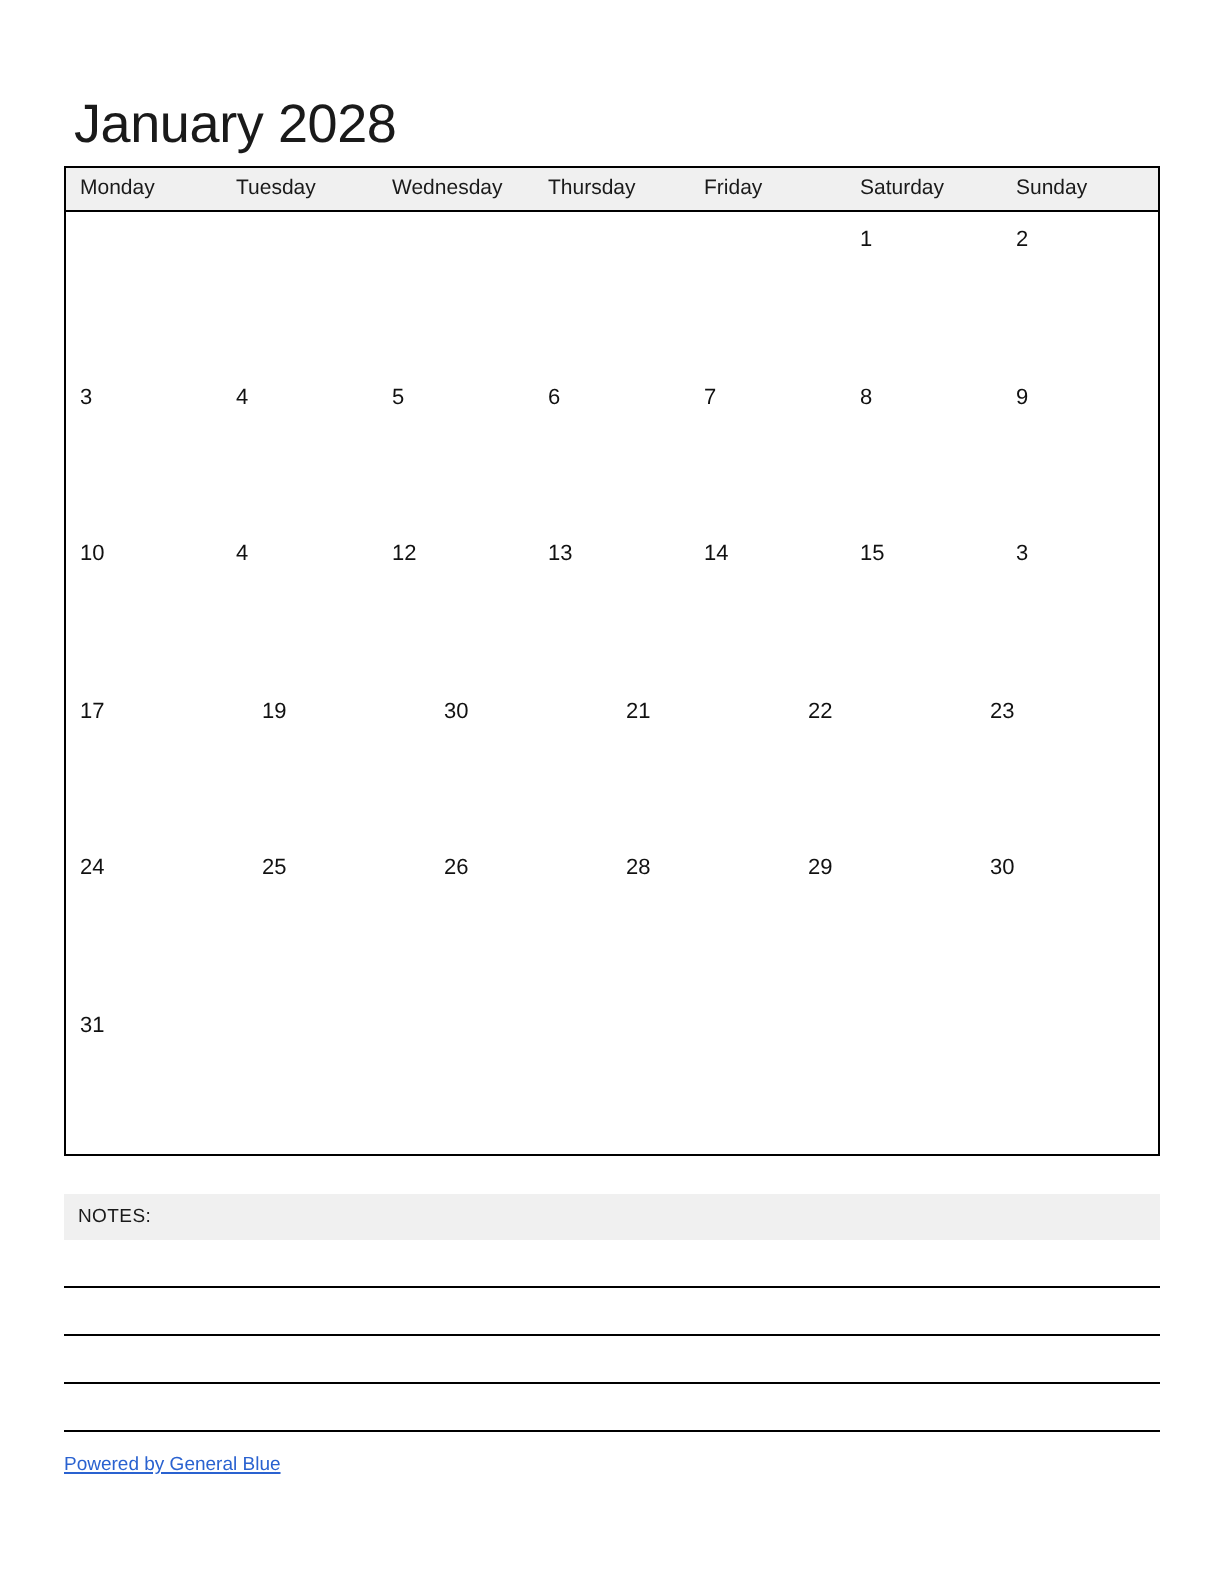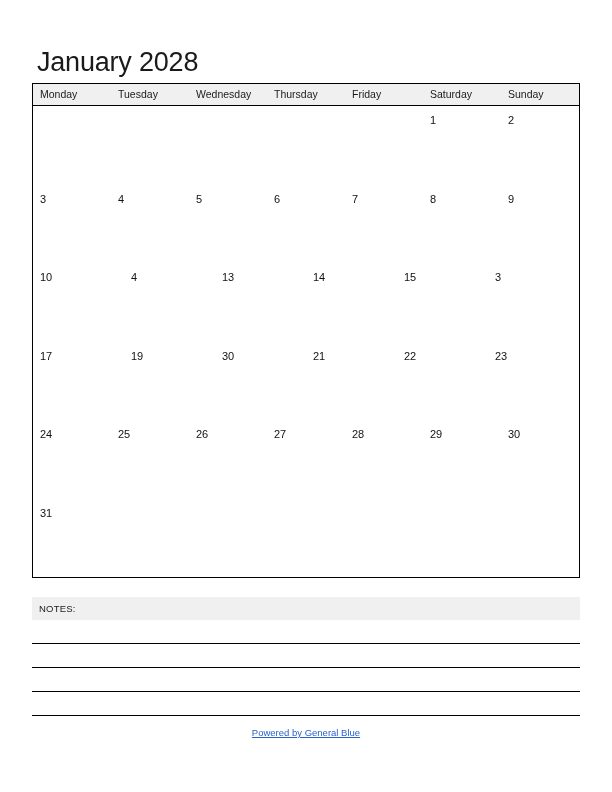--- a/index.html
+++ b/index.html
@@ -110,21 +110,21 @@
     border-bottom: 1.5px solid #000000;
     box-sizing: border-box;
   }
 
   
   .footer {
     position: absolute;
     left: 32px;
     top: 722px;
     width: 548px;
-    text-align: center;
+    text-align: left;
   }
   .footer-link {
     font-size: 9.5px;
     line-height: 13px;
     color: #2a62d0;
     text-decoration: underline;
     white-space: nowrap;
   }
 </style>
 </head>
@@ -159,38 +159,38 @@
           <div class="day-cell">4</div>
           <div class="day-cell">5</div>
           <div class="day-cell">6</div>
           <div class="day-cell">7</div>
           <div class="day-cell">8</div>
           <div class="day-cell">9</div>
         </div>
         <div class="week-row">
           <div class="day-cell">10</div>
           <div class="day-cell">4</div>
+          <div class="day-cell">12</div>
           <div class="day-cell">13</div>
           <div class="day-cell">14</div>
           <div class="day-cell">15</div>
           <div class="day-cell">3</div>
         </div>
         <div class="week-row">
           <div class="day-cell">17</div>
           <div class="day-cell">19</div>
           <div class="day-cell">30</div>
           <div class="day-cell">21</div>
           <div class="day-cell">22</div>
           <div class="day-cell">23</div>
         </div>
         <div class="week-row">
           <div class="day-cell">24</div>
           <div class="day-cell">25</div>
           <div class="day-cell">26</div>
-          <div class="day-cell">27</div>
           <div class="day-cell">28</div>
           <div class="day-cell">29</div>
           <div class="day-cell">30</div>
         </div>
         <div class="week-row">
           <div class="day-cell">31</div>
           <div class="day-cell empty"></div>
           <div class="day-cell empty"></div>
           <div class="day-cell empty"></div>
           <div class="day-cell empty"></div>

